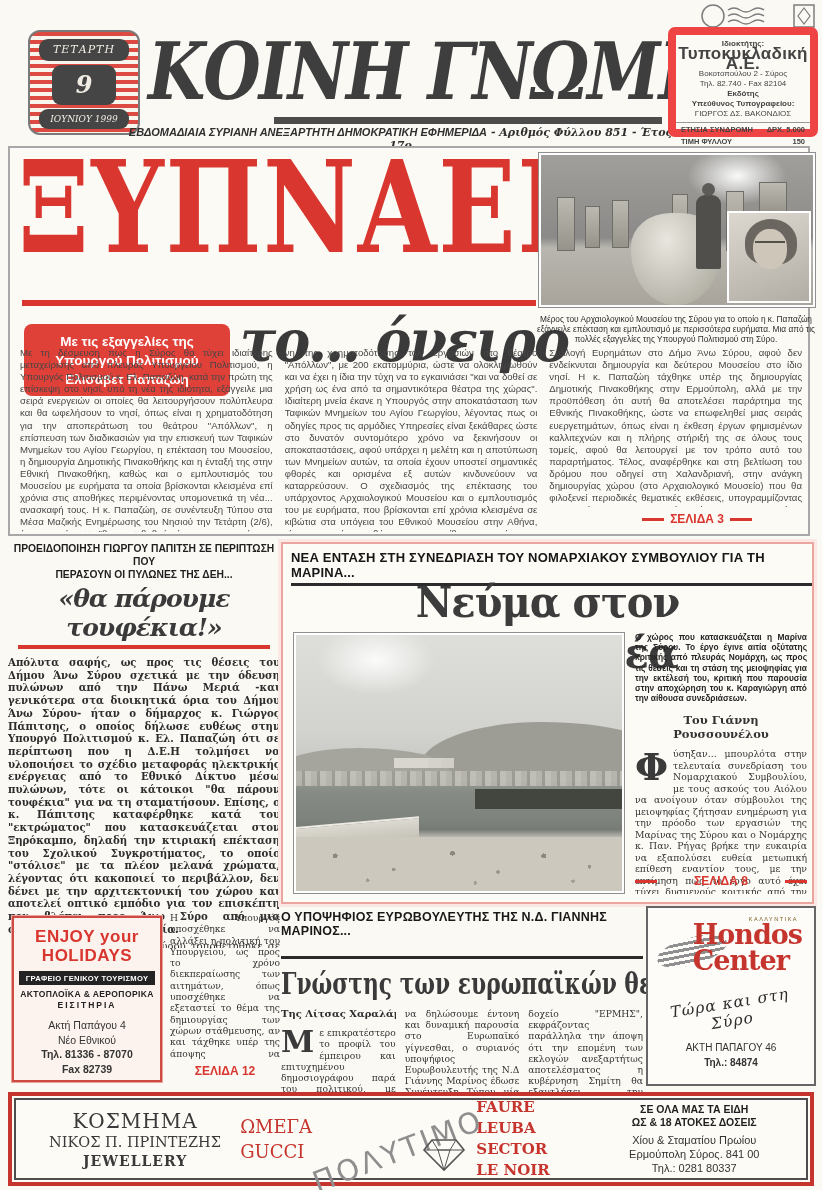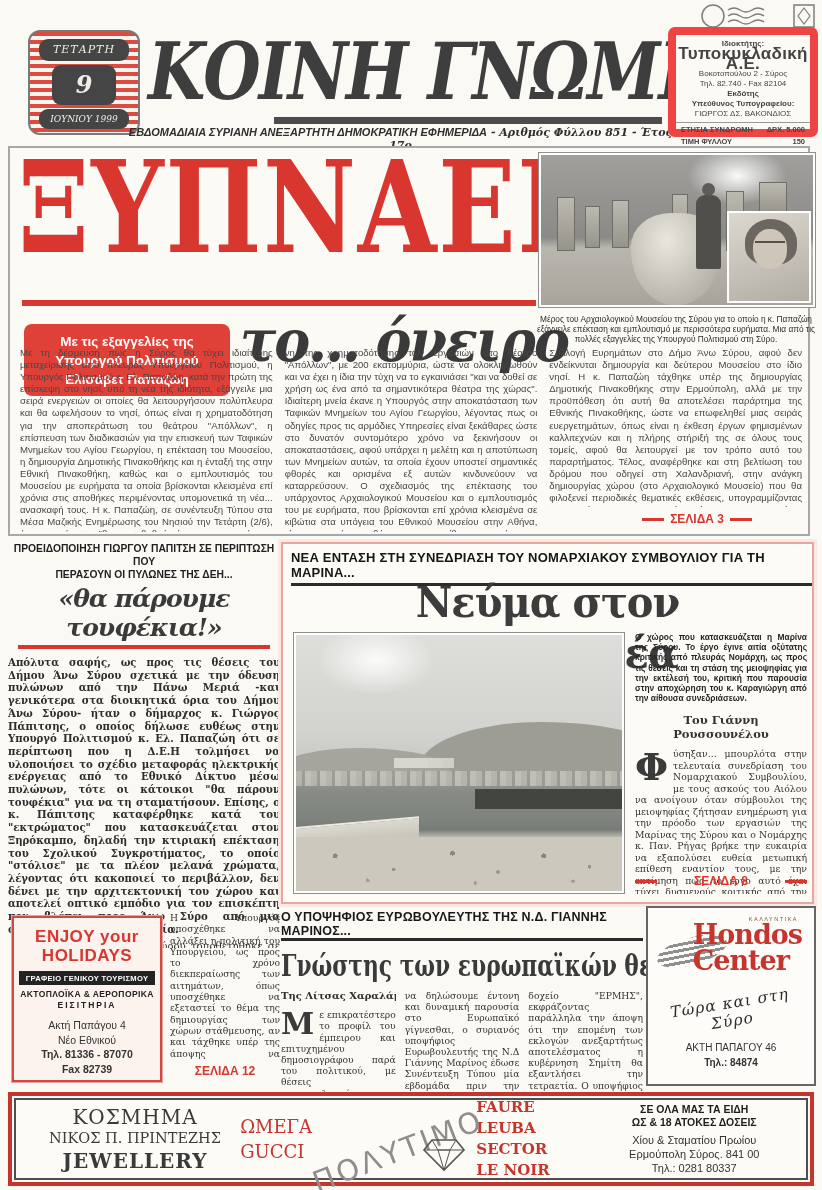--- a/index.html
+++ b/index.html
@@ -106,21 +106,21 @@
   .h-town{position:absolute;left:0;top:53%;width:100%;height:6%;background:repeating-linear-gradient(90deg,#bab8b0 0 6px,#9d9b93 6px 9px,#c6c4bc 9px 15px);opacity:.85;}
   .h-tanks{position:absolute;left:30%;top:48%;width:60px;height:10px;background:radial-gradient(circle at 20% 40%,#d8d6ce 0 45%,transparent 46%),radial-gradient(circle at 55% 40%,#d4d2ca 0 45%,transparent 46%),radial-gradient(circle at 88% 40%,#d0cec6 0 45%,transparent 46%);}
   .h-pier{position:absolute;right:0;top:60%;width:45%;height:8%;background:#43463f;}
   .h-ramp{position:absolute;left:-2%;bottom:16%;width:40%;height:10%;background:linear-gradient(#dcd9d0,#bdbab0);transform:skewY(-5deg);border-top:2px solid #eceae2;}
   .h-rocks{position:absolute;left:0;bottom:0;width:100%;height:21%;background:#ccc8be;
     background-image:radial-gradient(circle 4px at 12% 35%,#8b887f 60%,transparent 62%),radial-gradient(circle 3px at 30% 60%,#97948b 60%,transparent 62%),radial-gradient(circle 4px at 48% 30%,#8b887f 60%,transparent 62%),radial-gradient(circle 3px at 62% 65%,#9a978e 60%,transparent 62%),radial-gradient(circle 4px at 76% 35%,#8b887f 60%,transparent 62%),radial-gradient(circle 3px at 90% 55%,#97948b 60%,transparent 62%),radial-gradient(circle 3px at 22% 80%,#a29f96 60%,transparent 62%),radial-gradient(circle 3px at 55% 85%,#a29f96 60%,transparent 62%),radial-gradient(circle 3px at 85% 82%,#a29f96 60%,transparent 62%);}
 
   
   .marinos{left:281px;top:910px;width:362px;height:178px;}
   .marinos-kicker{font-size:12.5px;font-weight:bold;color:#191919;border-bottom:3px solid #2a2a2a;
-    display:inline-block;padding-bottom:0;letter-spacing:.2px;}
+    display:inline-block;padding-bottom:18px;letter-spacing:.2px;}
   .marinos-head{margin-top:7px;font-family:"DejaVu Serif",serif;font-weight:bold;font-size:22px;color:#3a3a3a;
     white-space:nowrap;transform:scale(0.99,1.35);transform-origin:left top;}
   .marinos-cols{display:flex;gap:9px;margin-top:16px;height:118px;}
   .marinos-col{flex:1;font-family:"DejaVu Serif",serif;font-size:9.2px;line-height:11.2px;text-align:justify;color:#333;overflow:hidden;}
   .marinos-byline{font-family:"DejaVu Serif",serif;font-weight:bold;font-size:10px;color:#2d2d2d;margin-bottom:8px;white-space:nowrap;}
 
   
   .hondos{left:646px;top:906px;width:170px;height:180px;border:2px solid #666;background:#fdfcf8;box-sizing:border-box;}
   .hon-small{position:absolute;right:16px;top:8px;font-size:5.5px;letter-spacing:1.5px;color:#7a5a20;}
   .hon-brand{position:absolute;right:12px;top:14px;text-align:left;font-family:"DejaVu Serif",serif;font-weight:bold;
@@ -132,21 +132,21 @@
   .hon-addr{position:absolute;left:0;bottom:14px;width:100%;text-align:center;font-size:10px;line-height:15px;color:#333;}
   .hon-addr .b{font-weight:bold;}
 
   
   .strip{left:8px;top:1092px;width:806px;height:94px;border:4px solid #c5352e;box-sizing:border-box;background:#fdfbf6;}
   .strip-inner{position:absolute;left:2px;top:2px;right:2px;bottom:2px;border:2px solid #4e4e4e;
     display:flex;align-items:center;justify-content:space-between;padding:0 14px;box-sizing:border-box;}
   .jewel{text-align:center;width:215px;color:#3a3a3a;font-family:"DejaVu Serif",serif;}
   .jewel .t1{font-size:20px;letter-spacing:1px;}
   .jewel .t2{font-size:14.5px;margin-top:1px;}
-  .jewel .t3{font-size:20px;font-weight:bold;letter-spacing:1px;margin-top:3px;}
+  .jewel .t3{font-size:14px;font-weight:bold;letter-spacing:1px;margin-top:3px;}
   .omega{color:#c5352e;font-family:"DejaVu Serif",serif;font-size:18px;line-height:25px;}
   .politimo{position:relative;width:168px;height:100%;}
   .pol-word{position:absolute;left:-4px;top:34px;transform:rotate(-21deg);font-size:29px;color:#8e8e8e;
     letter-spacing:3px;font-family:"DejaVu Sans",sans-serif;}
   .pol-diamond{position:absolute;right:10px;bottom:6px;}
   .faure{color:#c5352e;font-family:"DejaVu Serif",serif;font-weight:bold;font-size:15px;line-height:21px;}
   .offers{width:200px;text-align:center;}
   .offers .o{font-weight:bold;font-size:10.5px;line-height:13px;color:#1e1e1e;}
   .offers .a{font-size:11px;line-height:14px;color:#333;}
   .offers .a.first{margin-top:4px;}

